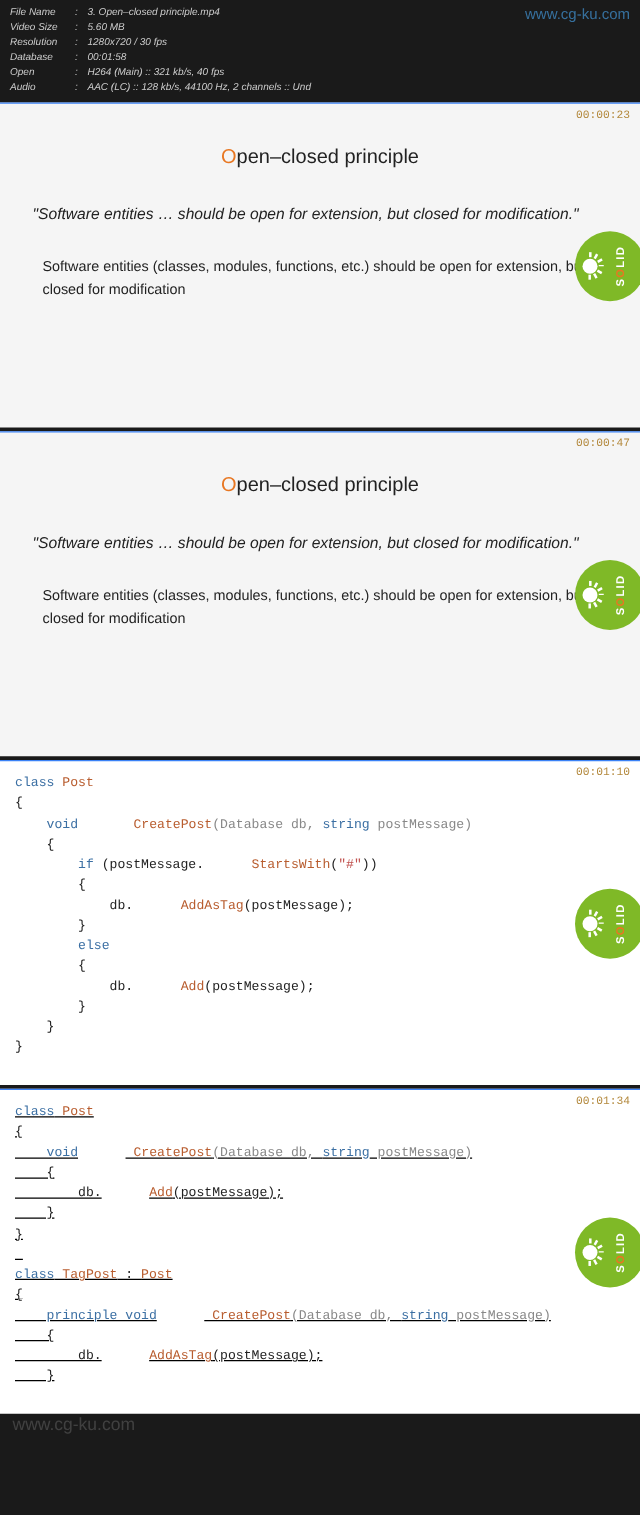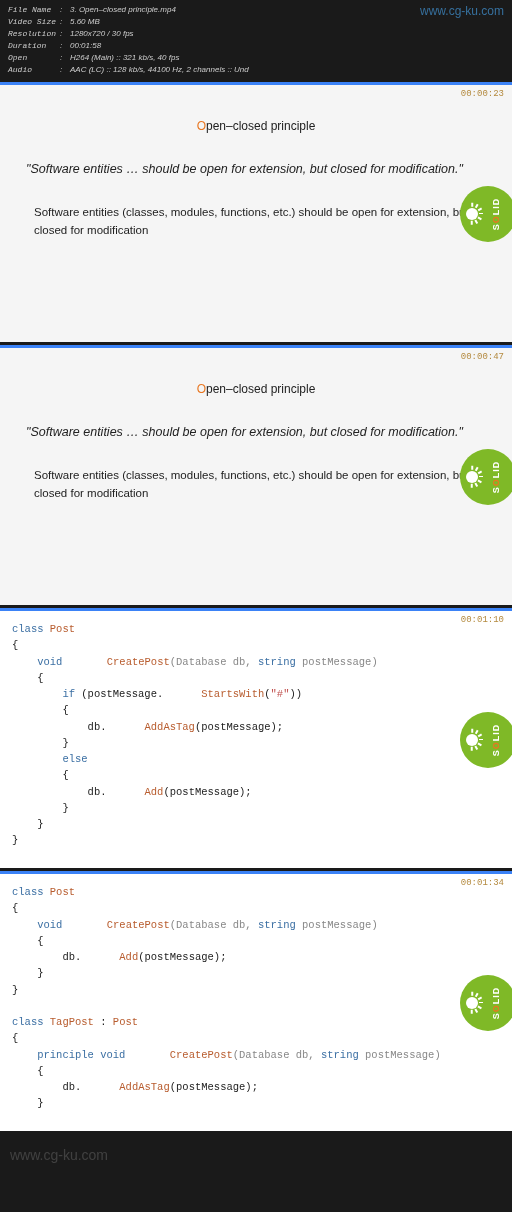--- a/index.html
+++ b/index.html
@@ -1,31 +1,31 @@
 <!DOCTYPE html>
 <html><head>
 <meta charset="utf-8">
 <style>
   * { margin: 0; padding: 0; box-sizing: border-box; }
   body { background: #1a1a1a; width: 512px; font-family: Arial, sans-serif; }
 
   .meta { color: #ccc; font-size: 8px; font-style: italic; padding: 4px 8px 6px; line-height: 1.5; position: relative; }
   .meta-row { display: flex; }
-  .meta-label { width: 52px; font-family: Liberation Mono, monospace; }
+  .meta-label { width: 52px; }
   .meta-colon { width: 10px; }
   .watermark-top { position: absolute; top: 2px; right: 8px; color: #3b7fb5; font-size: 12px; font-style: normal; opacity: 0.85; }
   .watermark-bottom { position: absolute; bottom: 6px; left: 10px; color: #888; font-size: 14px; opacity: 0.35; }
 
-  .slide { background: #f5f5f5; margin: 0 0 3px 0; position: relative; height: 260px; border-top: 3px solid #3b82f6; overflow: hidden; }
+  .slide { background: #f5f5f5; margin: 0 0 3px 0; position: relative; height: 260px; border-top: 1px solid #3b82f6; overflow: hidden; }
   .slide.text-slide { padding: 34px 26px 20px 26px; }
   .slide.code-slide { background: #fff; padding: 10px 12px; }
 
   .timestamp { position: absolute; top: 4px; right: 8px; color: #b48a3f; font-size: 9px; font-family: 'Courier New', monospace; z-index: 5; }
 
-  .slide-title { text-align: center; font-size: 12px; color: #222; margin-bottom: 28px; font-weight: normal; }
+  .slide-title { text-align: center; font-size: 16px; color: #222; margin-bottom: 28px; font-weight: normal; }
   .slide-title .o { color: #e87722; }
 
   .quote { font-style: italic; font-size: 12.5px; color: #222; margin-bottom: 24px; line-height: 1.4; }
   .desc { font-size: 11.5px; color: #222; line-height: 1.6; padding: 0 8px; }
 
   .solid-badge {
     position: absolute; right: -4px; top: 50%; transform: translateY(-50%);
     width: 56px; height: 56px; background: #7fb927; border-radius: 50%;
     display: flex; align-items: center; justify-content: flex-start;
   }
@@ -64,21 +64,21 @@
       <span class="meta-label">Video Size</span>
       <span class="meta-colon">:</span>
       <span>5.60 MB</span>
     </div>
   <div class="meta-row">
       <span class="meta-label">Resolution</span>
       <span class="meta-colon">:</span>
       <span>1280x720 / 30 fps</span>
     </div>
   <div class="meta-row">
-      <span class="meta-label">Duration</span>
+      <span class="meta-label">Database</span>
       <span class="meta-colon">:</span>
       <span>00:01:58</span>
     </div>
   <div class="meta-row">
       <span class="meta-label">Open</span>
       <span class="meta-colon">:</span>
       <span>H264 (Main) :: 321 kb/s, 40 fps</span>
     </div>
   <div class="meta-row">
       <span class="meta-label">Audio</span>
@@ -154,21 +154,21 @@
           <span></span>
           <span></span>
           <span></span>
           <span></span>
         </div>
       </div>
     <span class="solid-text"><span>S</span><span class="o2">O</span><span>LID</span></span>
   </div>
 </div>
 
-<div class="slide code-slide" style="margin-bottom:16px;">
+<div class="slide code-slide" style="margin-bottom:0;text-decoration:underline;">
   <div class="timestamp">00:01:34</div>
   <div class="code"><span class="kw">class</span><span class="cls"> Post</span>
 <span>{</span>
 <span class="kw">    void</span><span class="mth"> CreatePost</span><span class="prm">(Database db, </span><span class="kw">string</span><span class="prm"> postMessage)</span>
 <span>    {</span>
 <span>        db.</span><span class="mth">Add</span><span>(postMessage);</span>
 <span>    }</span>
 <span>}</span>
 <span> </span>
 <span class="kw">class</span><span class="cls"> TagPost</span><span> : </span><span class="cls">Post</span>

